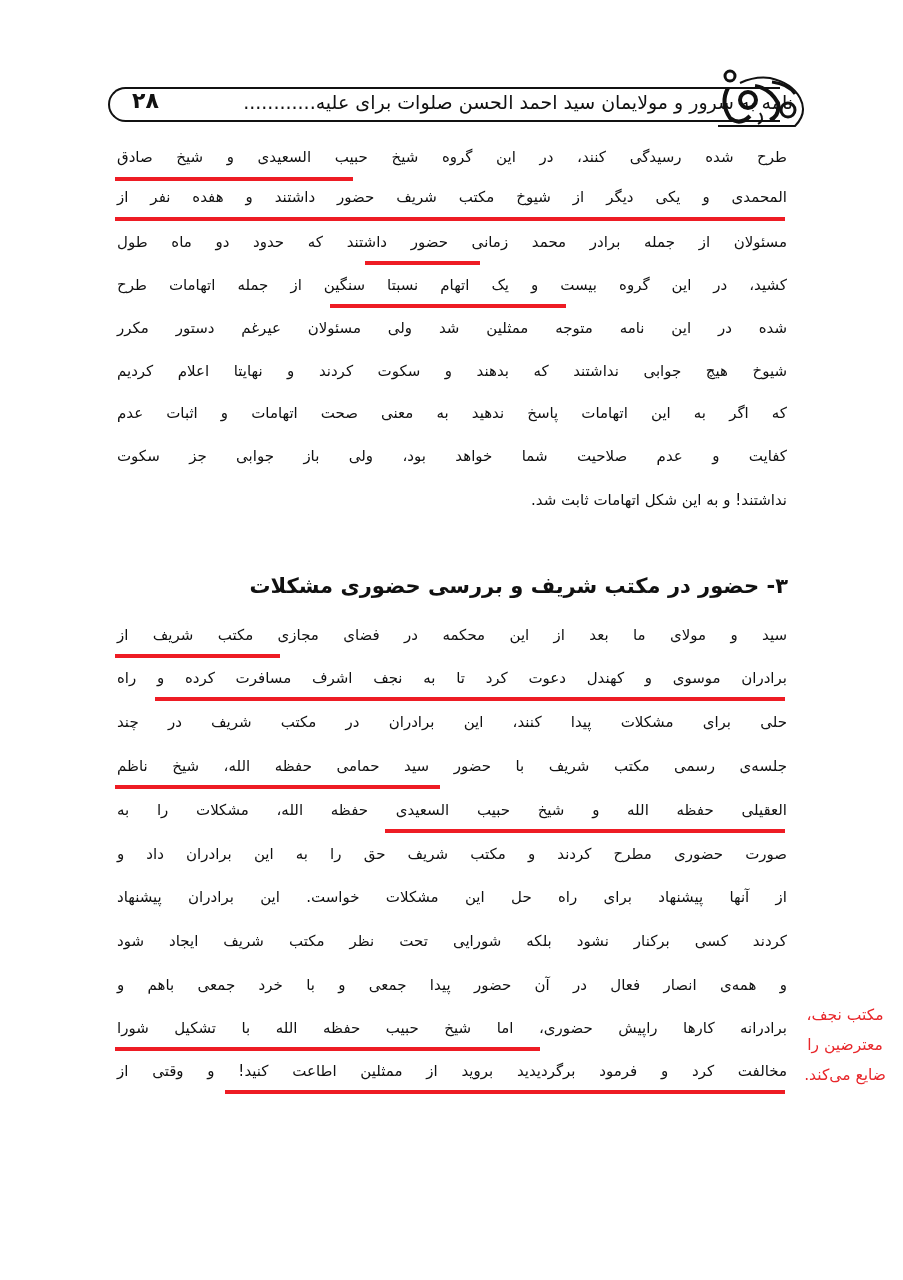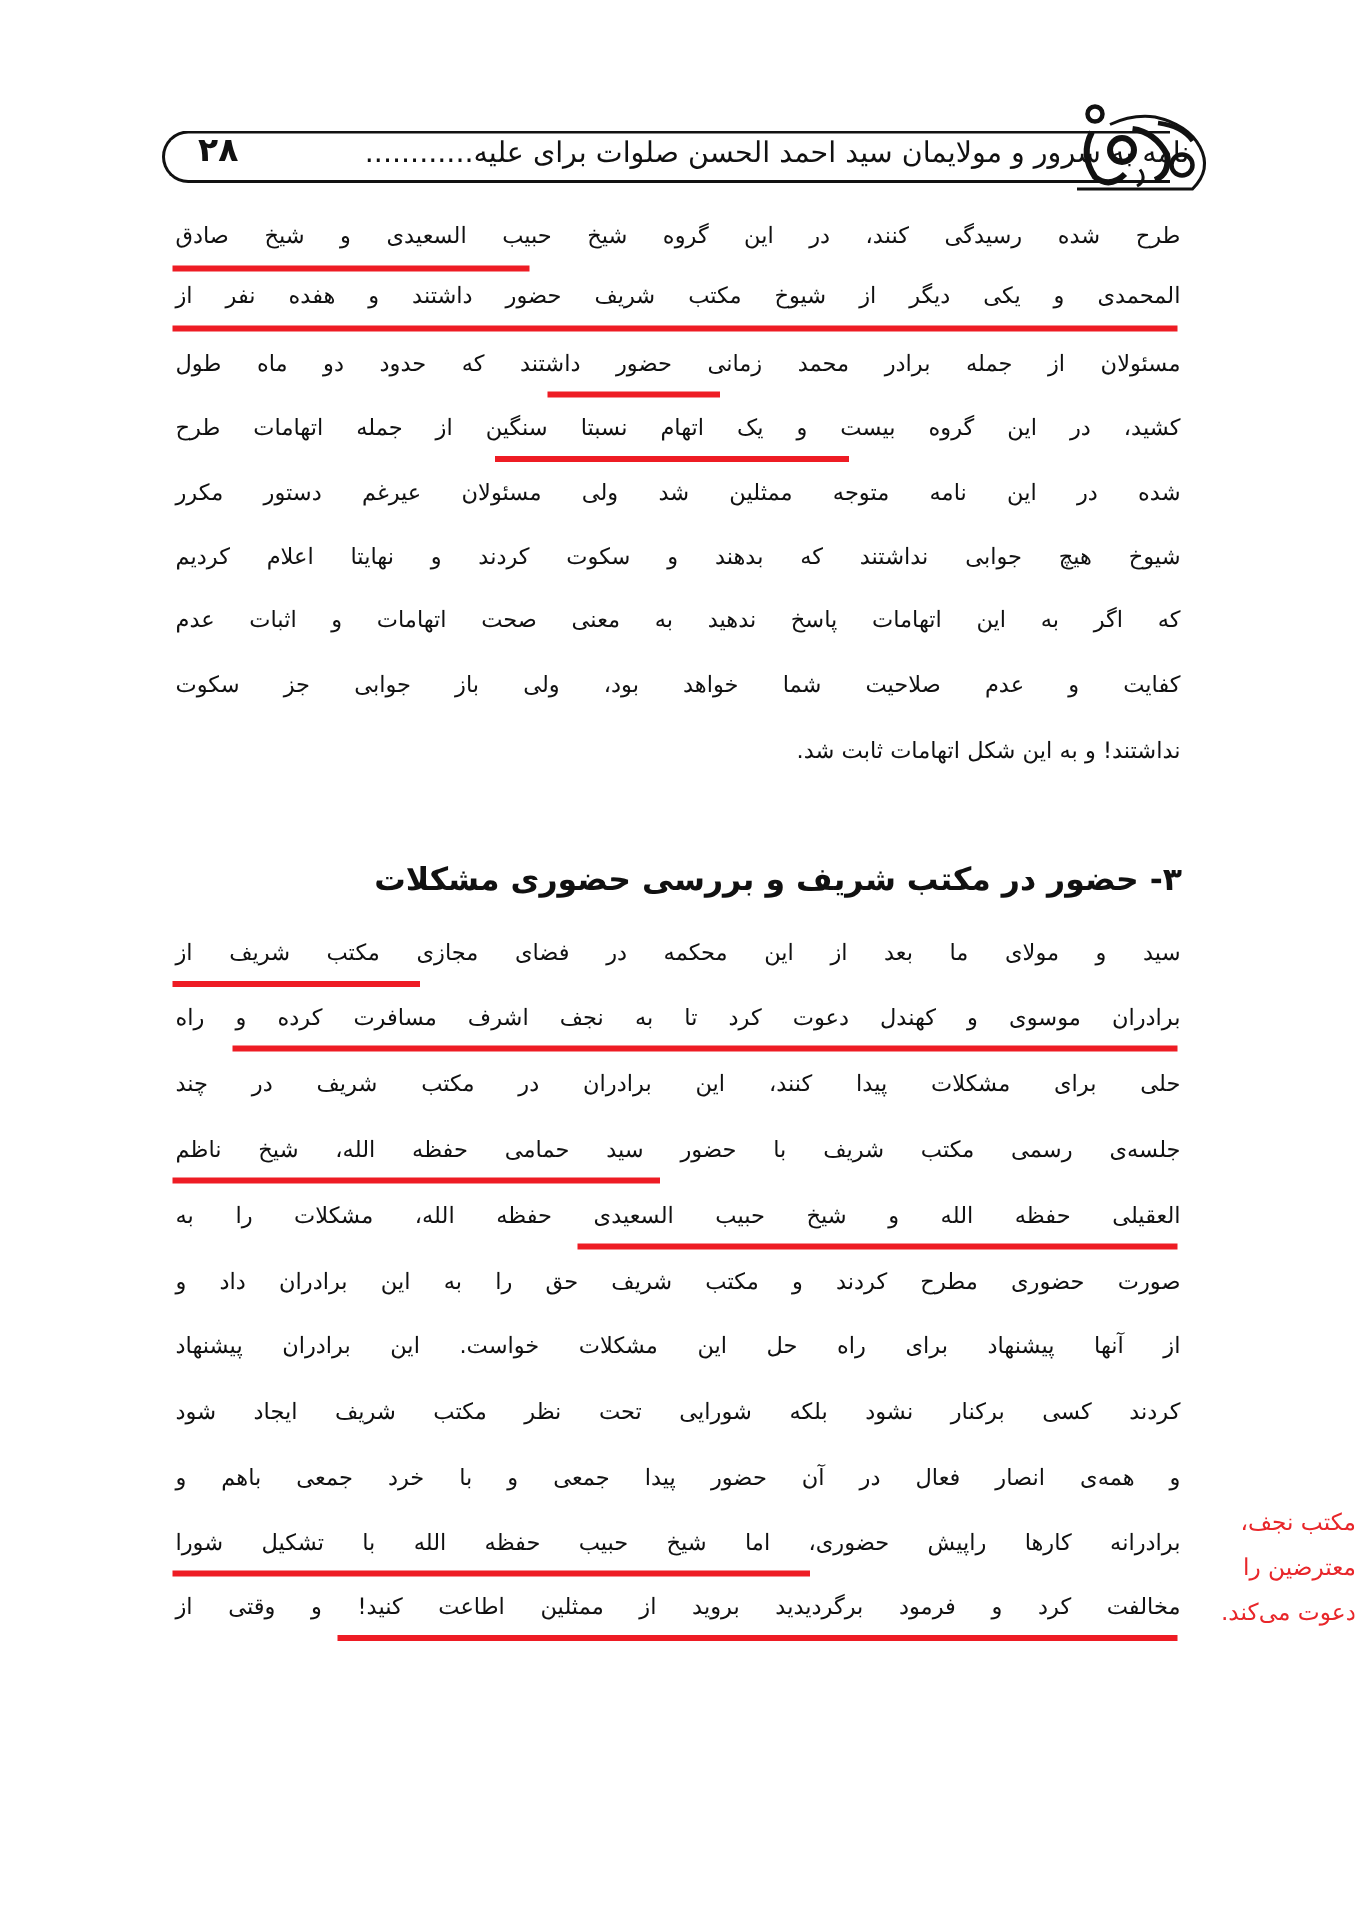--- a/index.html
+++ b/index.html
@@ -28,21 +28,21 @@
   .line.last { text-align-last: right; }
   .heading {
     position: absolute; left: 118px; width: 670px; text-align: right; direction: rtl;
     font-size: 21px; font-weight: bold; top: 574px;
   }
   .uline {
     position: absolute; height: 4px; background: #ee1c24;
   }
   .note {
     position: absolute; left: 786px; top: 1000px; width: 118px; direction: rtl;
-    color: #e8262a; font-size: 15.5px; line-height: 30px;
+    text-align: center; color: #e8262a; font-size: 15.5px; line-height: 30px;
   }
 </style>
 </head>
 <body>
 
 <div class="header"></div>
 <svg class="ornament" viewBox="0 0 110 72">
   <path d="M18 68 L95 68 Q108 55 100 40 Q92 25 70 20 Q55 18 40 25" fill="none" stroke="#111" stroke-width="2"></path>
   <circle cx="30" cy="18" r="5" fill="none" stroke="#111" stroke-width="3"></circle>
   <path d="M28 30 Q20 45 30 60 Q40 68 50 58" fill="none" stroke="#111" stroke-width="4"></path>
@@ -84,14 +84,14 @@
 <div class="line" style="top:921px">کردند کسی برکنار نشود بلکه شورایی تحت نظر مکتب شریف ایجاد شود</div>
 <div class="line" style="top:965px">و همه‌ی انصار فعال در آن حضور پیدا جمعی و با خرد جمعی باهم و</div>
 <div class="line" style="top:1008px">برادرانه کارها راپیش حضوری، اما شیخ حبیب حفظه الله با تشکیل شورا</div>
 <div class="uline" style="top:1047px;left:115px;width:425px"></div>
 <div class="line" style="top:1051px">مخالفت کرد و فرمود برگردیدید بروید از ممثلین اطاعت کنید! و وقتی از</div>
 <div class="uline" style="top:1090px;left:225px;width:560px"></div>
 
 <div class="note">
   <div>مکتب نجف،</div>
   <div>معترضین را</div>
-  <div>دعوت می‌کند.</div>
+  <div>ضایع می‌کند.</div>
 </div>
 
 </body></html>

